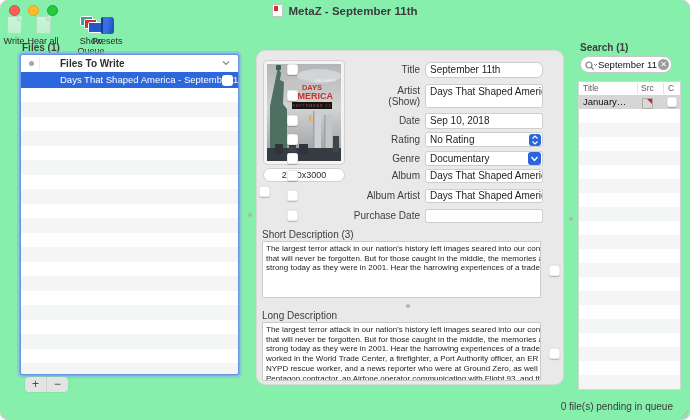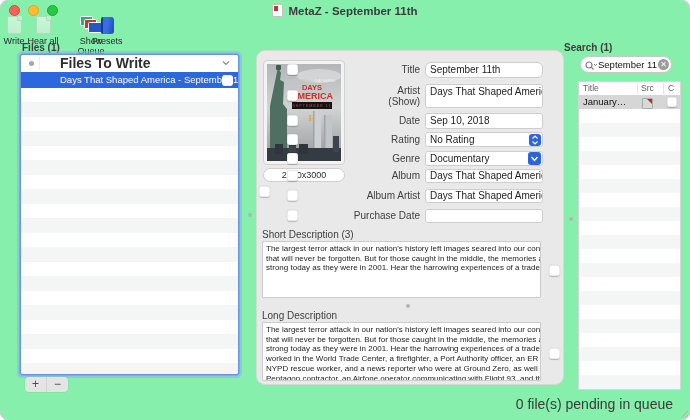--- a/index.html
+++ b/index.html
@@ -23,21 +23,21 @@
   .layers span{position:absolute;width:13px;height:10px;border:1px solid #fff;border-radius:1.5px;box-sizing:border-box;}
   .l1{left:0;top:0;background:#35a58c;}
   .l2{left:4px;top:3px;background:#c23a32;}
   .l3{left:8px;top:6px;width:14px!important;height:11px!important;background:#2456c8;}
   .book{width:13px;height:17px;background:linear-gradient(100deg,#3a6fe0 40%,#1d49b8);border-radius:2px 3px 3px 2px;border-left:2.5px solid #16399c;box-sizing:border-box;}
   
   .panel-label{position:absolute;font-size:10px;font-weight:700;color:#3d3d3d;}
   
   .filelist{position:absolute;left:21px;top:55px;width:217px;height:319px;background:#fff;border-radius:2px;
     box-shadow:0 0 0 1.5px #6b94e4,0 0 0 4px rgba(140,175,240,.55);overflow:hidden;}
-  .fl-header{position:absolute;left:0;top:0;right:0;height:17px;background:#fff;border-bottom:1px solid #ededed;font-size:14px;font-weight:600;color:#2e2e2e;}
+  .fl-header{position:absolute;left:0;top:0;right:0;height:17px;background:#fff;border-bottom:1px solid #ededed;font-size:10px;font-weight:600;color:#2e2e2e;}
   .fl-dot{position:absolute;left:8px;top:6px;width:5px;height:5px;border-radius:50%;background:#a6a6a6;}
   .fl-div{position:absolute;left:18px;top:2px;bottom:2px;width:1px;background:#ececec;}
   .fl-title{position:absolute;left:39px;top:0;line-height:17px;}
   .fl-chev{position:absolute;right:8px;top:5px;}
   .fl-row{position:absolute;left:0;top:17px;right:0;height:16px;background:#2c67dd;color:#fff;font-size:9.5px;line-height:16px;padding-left:39px;box-sizing:border-box;white-space:nowrap;overflow:hidden;}
   .fl-stripes{position:absolute;left:0;right:0;top:33px;bottom:0;background:repeating-linear-gradient(to bottom,#fff 0 14.5px,#f4f5f5 14.5px 29px);}
   .cb{width:11px;height:11px;background:#fff;border-radius:3px;box-shadow:inset 0 0 0 .5px #d8d8d8,0 .5px 1px rgba(0,0,0,.22);}
   .addremove{position:absolute;left:25px;top:377px;display:flex;background:#e4e4e4;border-radius:4px;overflow:hidden;box-shadow:0 0 0 .5px rgba(0,0,0,.08);}
   .addremove .btn{width:21px;height:15px;font-size:12px;line-height:14px;text-align:center;color:#4a4a4a;}
   .addremove .btn:first-child{border-right:1px solid #d2d2d2;}
@@ -73,21 +73,21 @@
   .st-header .c3{position:absolute;left:89px;line-height:13px;}
   .st-hdiv1{position:absolute;left:58px;top:1px;height:11px;width:1px;background:#e4e4e4;}
   .st-hdiv2{position:absolute;left:84px;top:1px;height:11px;width:1px;background:#e4e4e4;}
   .st-row{position:absolute;left:0;top:13px;right:0;height:14px;background:#d6d6d6;font-size:9.5px;color:#111;}
   .st-row .title{position:absolute;left:4px;line-height:14px;white-space:nowrap;overflow:hidden;width:52px;}
   .srcico{position:absolute;left:63px;top:2.5px;width:9px;height:9px;background:#d9d9d6;border:.5px solid #aaa;border-radius:1px;}
   .srcico::after{content:'';position:absolute;right:0;top:0;border-style:solid;border-width:0 5px 5px 0;border-color:transparent #c22 transparent transparent;}
   .st-row .cb{position:absolute;left:88px;top:2px;width:10px;height:10px;}
   .st-stripes{position:absolute;left:0;right:0;top:27px;bottom:0;background:repeating-linear-gradient(to bottom,#fff 0 14px,#f4f5f5 14px 28px);}
   
-  .status{position:absolute;right:17px;bottom:8px;font-size:14px;color:#3a3a3a;padding-left:20px;}
+  .status{position:absolute;right:17px;bottom:8px;font-size:10px;color:#3a3a3a;padding-left:20px;}
 </style>
 </head>
 <body>
 
 <div class="window">
 
   <div class="traffic t-red"></div>
   <div class="traffic t-yellow"></div>
   <div class="traffic t-green"></div>
   <div class="win-title"><span class="tdoc"></span><span>MetaZ - September 11th</span></div>
@@ -251,21 +251,21 @@
   <div class="splitdot" style="left:406px;top:304px;"></div>
 
   <div class="dlabel" style="left:262px;top:310px;">Long Description</div>
   <div class="dbox" style="top:322px;height:59px;">
     <div class="dtext">The largest terror attack in our nation's history left images seared into our consciences that will never be forgotten. But for those caught in the middle, the memories are as strong today as they were in 2001. Hear the harrowing experiences of a trader who worked in the World Trade Center, a firefighter, a Port Authority officer, an ER doctor, NYPD rescue worker, and a news reporter who were at Ground Zero, as well as a Pentagon contractor, an <span class="misspell">Airfone</span> operator communicating with Flight 93, and the heroic actions they took to ensure the survival of others.</div>
   </div>
   <span class="cb abs" style="left:549px;top:348px;"></span>
 
   <div class="splitdot" style="left:569px;top:217px;"></div>
 
-  <div class="panel-label" style="left:564px;top:42px;text-align:right;">Search (1)</div>
+  <div class="panel-label" style="left:580px;top:42px;text-align:right;">Search (1)</div>
   <div class="searchfield">
     <svg style="position:absolute;left:4px;top:3.5px;" width="12" height="10">
       <circle cx="4" cy="4" r="3" stroke="#7c7c7c" stroke-width="1.2" fill="none"></circle>
       <line x1="6.2" y1="6.2" x2="8.5" y2="8.5" stroke="#7c7c7c" stroke-width="1.2"></line>
       <path d="M9 3 L10.5 4.5 L12 3" stroke="#7c7c7c" stroke-width="1" fill="none"></path>
     </svg>
     <span class="sf-text">September 11</span>
     <span class="sf-clear">✕</span>
   </div>
   <div class="stable">

